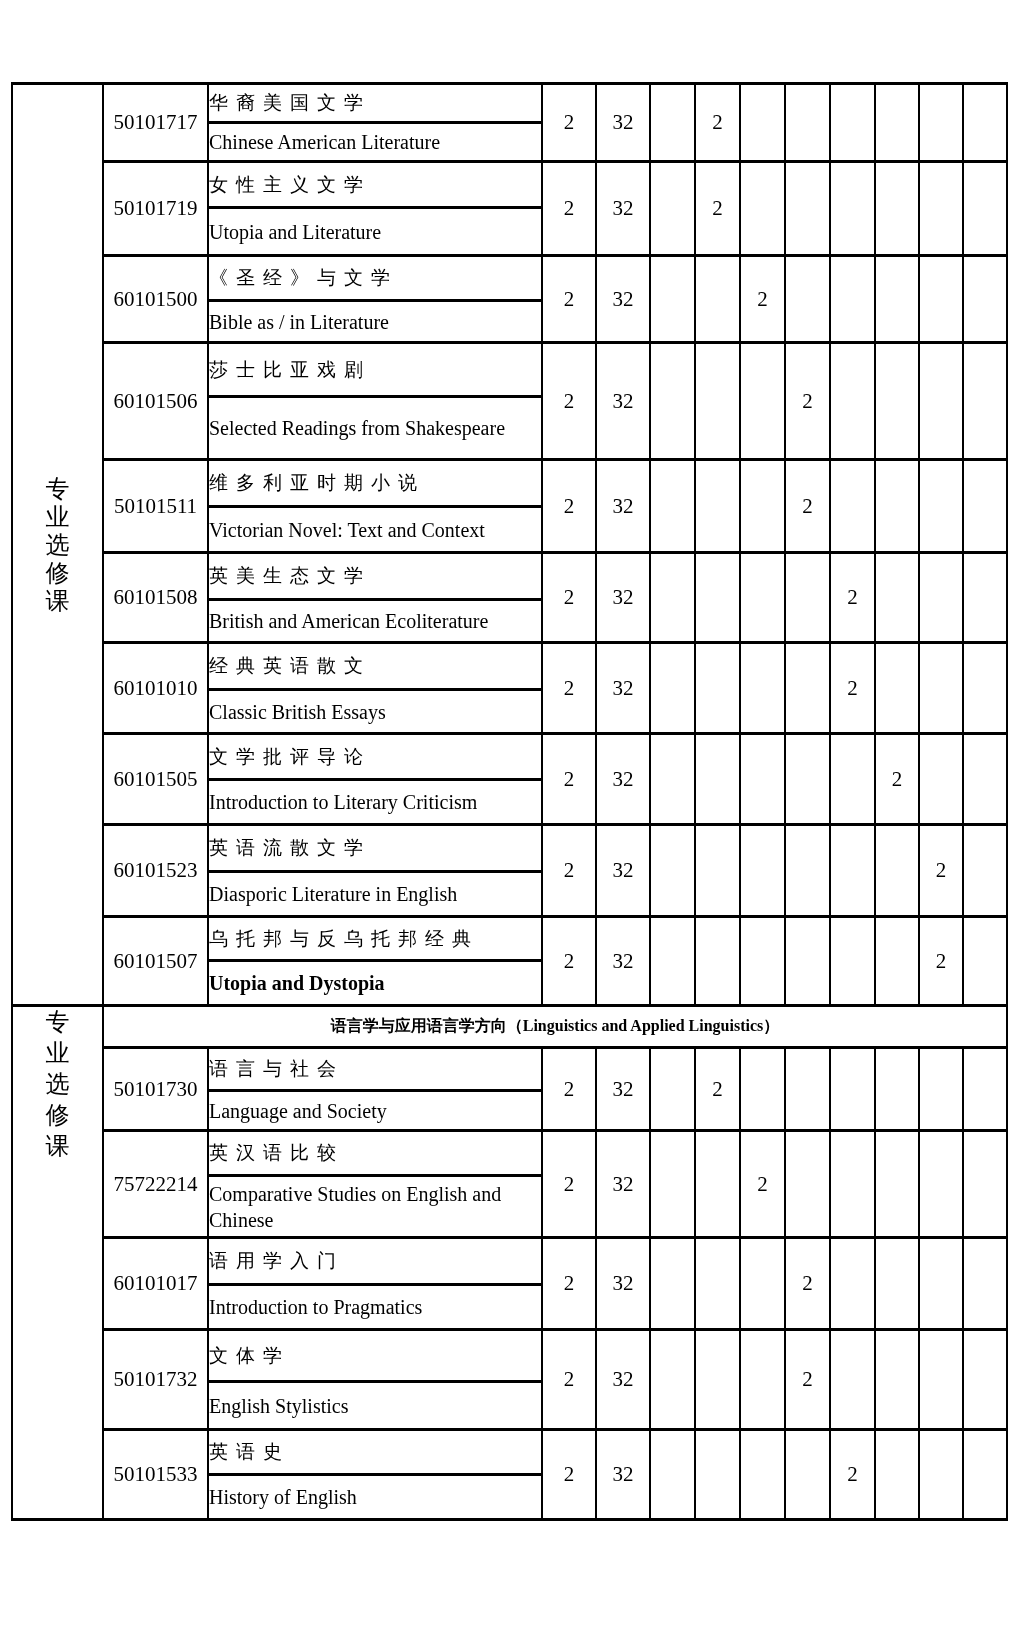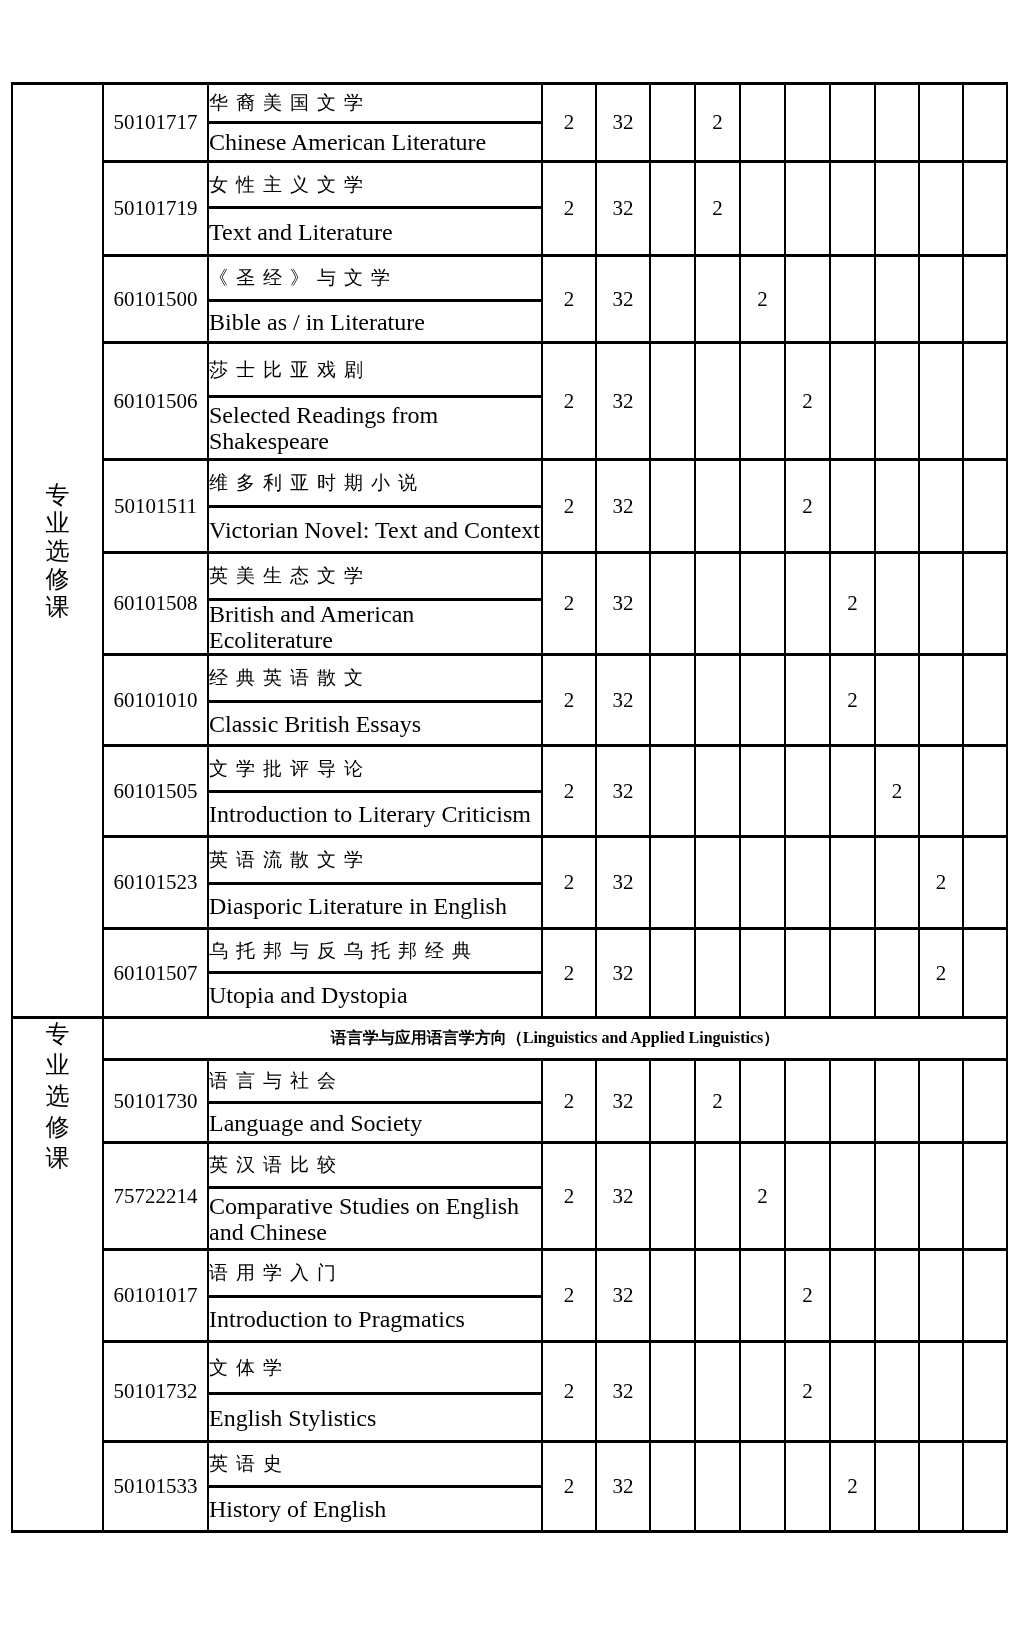--- a/index.html
+++ b/index.html
@@ -16,21 +16,21 @@
     border-top-width:3px;border-bottom-width:3px;
     padding:0;overflow:hidden;background:#fff;
   }
   td.code{ text-align:center;vertical-align:middle;font-size:21px; }
   td.num { text-align:center;vertical-align:middle;font-size:21px; }
   td.cn{
     font-size:19px;letter-spacing:8px;padding-left:7px;
     vertical-align:middle;white-space:nowrap;
   }
   td.en{
-    font-size:24px;line-height:26px;padding:1px 2px 2px 4px;
+    font-size:20px;line-height:26px;padding:1px 2px 2px 4px;
     vertical-align:middle;
   }
   td.hdr{
     text-align:center;vertical-align:middle;
     font-weight:bold;font-size:16px;
   }
   td.lbl{ text-align:center; }
   td.lbl1{ vertical-align:middle;border-top:0 none;padding-bottom:40px; }
   td.lbl2{ vertical-align:top;border-bottom:0 none;padding-top:360px; }
   .vlabel{ font-size:24px; }
@@ -92,21 +92,21 @@
         <td class="num" rowspan="2"></td>
         <td class="num" rowspan="2">2</td>
         <td class="num" rowspan="2"></td>
         <td class="num" rowspan="2"></td>
         <td class="num" rowspan="2"></td>
         <td class="num" rowspan="2"></td>
         <td class="num" rowspan="2"></td>
         <td class="num" rowspan="2"></td>
       </tr>
       <tr style="height: 48px;">
-        <td class="en">Text and Literature</td>
+        <td class="en">Utopia and Literature</td>
       </tr>
       <tr style="height: 45px; margin-left: 21px;">
         <td class="code" rowspan="2">60101500</td>
         <td class="cn">《圣经》与文学</td>
         <td class="num" rowspan="2">2</td>
         <td class="num" rowspan="2">32</td>
         <td class="num" rowspan="2"></td>
         <td class="num" rowspan="2"></td>
         <td class="num" rowspan="2">2</td>
         <td class="num" rowspan="2"></td>
@@ -227,21 +227,21 @@
         <td class="num" rowspan="2">32</td>
         <td class="num" rowspan="2"></td>
         <td class="num" rowspan="2"></td>
         <td class="num" rowspan="2"></td>
         <td class="num" rowspan="2"></td>
         <td class="num" rowspan="2"></td>
         <td class="num" rowspan="2"></td>
         <td class="num" rowspan="2">2</td>
         <td class="num" rowspan="2"></td>
       </tr>
-      <tr style="height: 45px;">
+      <tr style="height: 45px; font-weight: bold;">
         <td class="en">Utopia and Dystopia</td>
       </tr>
       <tr style="height: 42px;">
         <td class="lbl lbl2" rowspan="11">
           <div class="vlabel vl31">
             <span>专</span>
             <span>业</span>
             <span>选</span>
             <span>修</span>
             <span>课</span>

